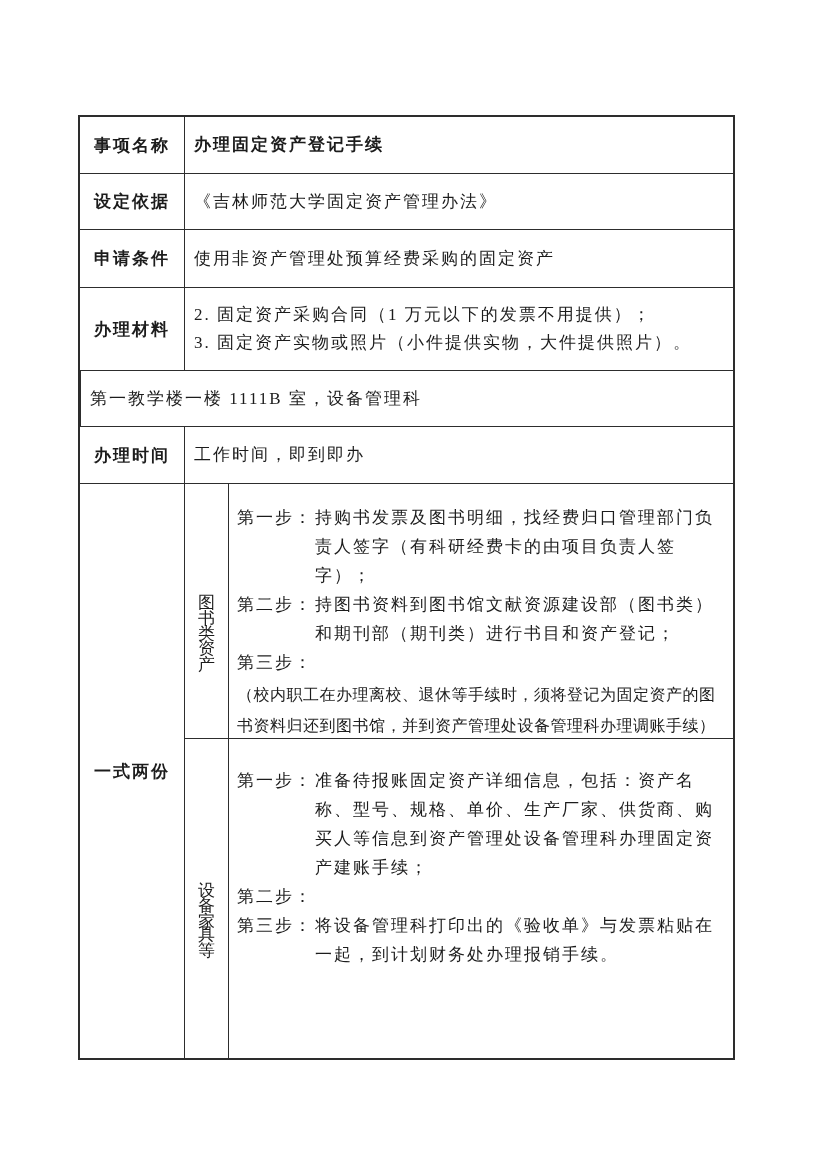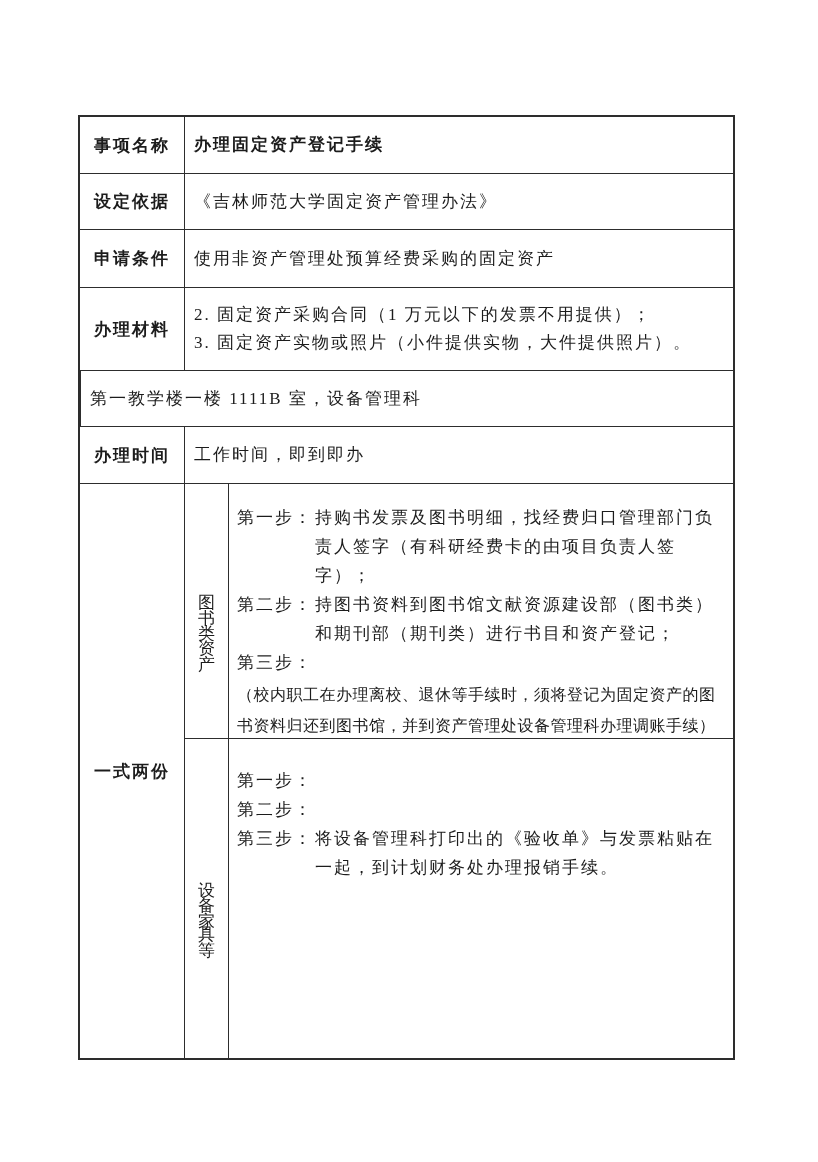--- a/index.html
+++ b/index.html
@@ -122,20 +122,21 @@
             </div>
             <div class="note">（校内职工在办理离校、退休等手续时，须将登记为固定资产的图书资料归还到图书馆，并到资产管理处设备管理科办理调账手续）</div>
           </div>
         </div>
 
         <div class="flow-sub" style="flex:1">
           <div class="vcat">设备家具等</div>
           <div class="steps second">
             <div class="step">
               <span class="step-label">第一步：</span>
+              <span class="step-text">准备待报账固定资产详细信息，包括：资产名称、型号、规格、单价、生产厂家、供货商、购买人等信息到资产管理处设备管理科办理固定资产建账手续；</span>
             </div>
             <div class="step">
               <span class="step-label">第二步：</span>
             </div>
             <div class="step">
               <span class="step-label">第三步：</span>
               <span class="step-text">将设备管理科打印出的《验收单》与发票粘贴在一起，到计划财务处办理报销手续。</span>
             </div>
           </div>
         </div>

